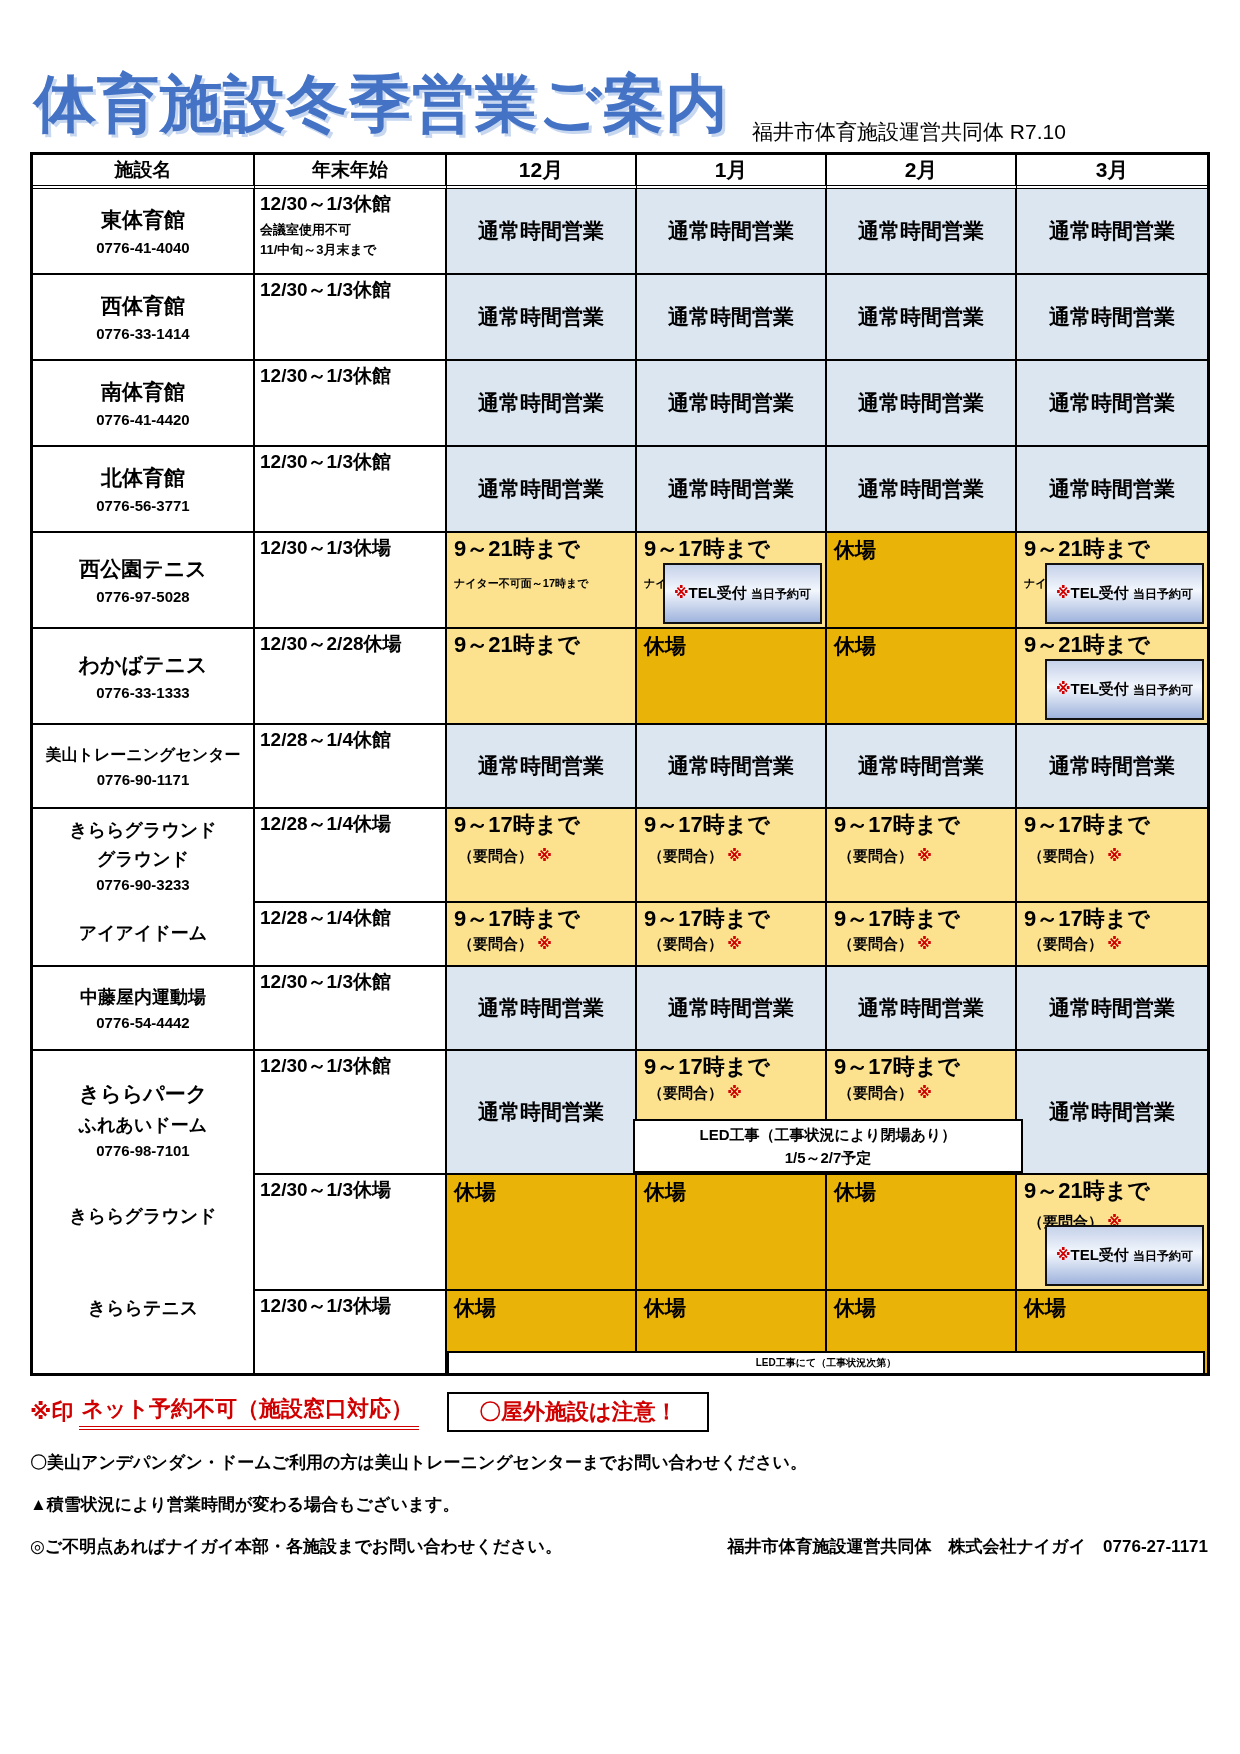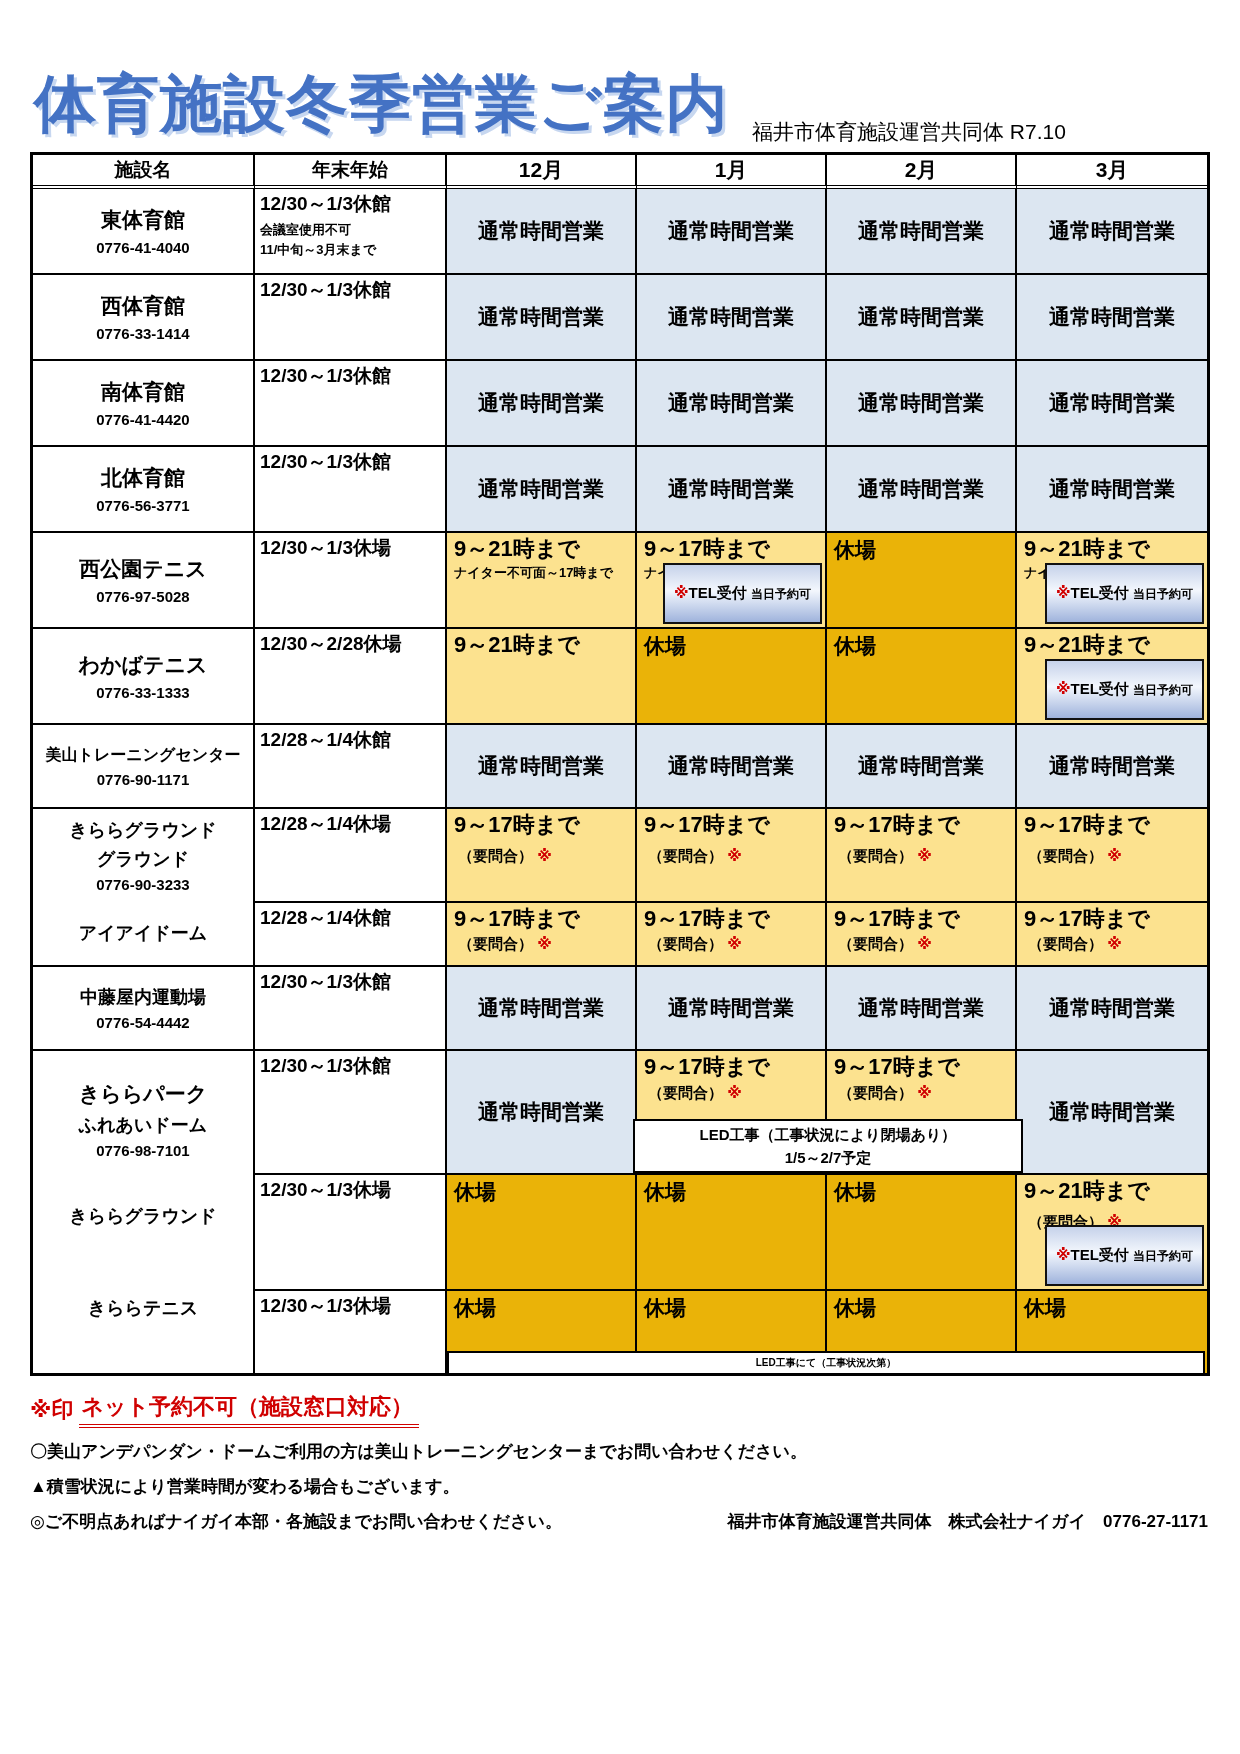--- a/index.html
+++ b/index.html
@@ -26,41 +26,41 @@
   .nm.sm{font-size:16px;}
   .ph{font-size:15px;font-weight:bold;}
   .cls{background:#fff;padding:3px 5px;font-weight:bold;font-size:19px;line-height:1.25;}
   .cls .c2{font-size:13px;margin-top:6px;}
   .cls .c3{font-size:13px;margin-top:4px;}
   .blue{background:#dce6f1;display:flex;align-items:center;justify-content:center;
         font-size:21px;font-weight:bold;}
   .yel{background:#fce28f;padding:3px 7px;}
   .org{background:#eab308;padding:3px 7px;font-size:21px;font-weight:bold;}
   .time{font-size:22px;font-weight:bold;line-height:1.2;}
-  .subnote{font-size:13px;font-weight:bold;margin-top:2px;}
+  .subnote{font-size:11px;font-weight:bold;margin-top:14px;}
   .inq{font-size:15px;font-weight:bold;margin-top:9px;padding-left:4px;}
   .red{color:#d00000;}
   .badge{position:absolute;right:3px;bottom:3px;border:2px solid #111;
          background:linear-gradient(#c6d2ea,#f3f7fd 45%,#9fb3dc);
          padding:19px 9px;font-weight:bold;font-size:15px;white-space:nowrap;}
   .badge .sb{font-size:12px;}
   .ledbox{position:absolute;left:-4px;bottom:0;width:390px;background:#fff;border:2px solid #000;
           box-sizing:border-box;text-align:center;font-weight:bold;font-size:15px;line-height:1.55;
           padding:2px 0;z-index:5;}
   .ledstrip{position:absolute;left:0;bottom:0;width:758px;background:#fff;border:2px solid #000;
             border-bottom:none;box-sizing:border-box;text-align:center;font-weight:bold;font-size:10px;
             padding:3px 0;z-index:5;}
 
   .footer{position:absolute;left:30px;top:1392px;width:1178px;}
   .fline1{display:flex;align-items:center;}
   .f-mark{color:#d00000;font-size:22px;font-weight:bold;margin-right:6px;}
   .f-net{color:#d00000;font-size:22px;font-weight:bold;border-bottom:4px double #d00000;padding:0 6px 2px 2px;}
   .f-box{margin-left:28px;border:2px solid #000;color:#d00000;font-size:22px;font-weight:bold;
          padding:3px 30px;background:#fff;}
-  .fnote{font-size:17px;font-weight:bold;margin-top:12px;}
+  .fnote{font-size:17px;font-weight:bold;margin-top:19px;}
   .flast{display:flex;justify-content:space-between;align-items:baseline;}
 </style>
 </head>
 <body>
 
 <div class="page">
 
   <div class="title">体育施設冬季営業ご案内</div>
   <div class="subtitle">福井市体育施設運営共同体 R7.10</div>
 
@@ -342,20 +342,21 @@
     <div class="c org nb" style="grid-area:14/4"><span>休場</span></div>
     <div class="c org nb" style="grid-area:14/5"><span>休場</span></div>
     <div class="c org nb nr" style="grid-area:14/6"><span>休場</span></div>
 
   </div>
 
   <div class="footer">
     <div class="fline1">
       <span class="f-mark">※印</span>
       <span class="f-net">ネット予約不可（施設窓口対応）</span>
+      <span class="f-box">〇屋外施設は注意！</span>
     </div>
     <div class="fnote">〇美山アンデパンダン・ドームご利用の方は美山トレーニングセンターまでお問い合わせください。</div>
     <div class="fnote">▲積雪状況により営業時間が変わる場合もございます。</div>
     <div class="fnote flast">
       <span>◎ご不明点あればナイガイ本部・各施設までお問い合わせください。</span>
       <span>福井市体育施設運営共同体　株式会社ナイガイ　0776-27-1171</span>
     </div>
   </div>
 
 </div>

